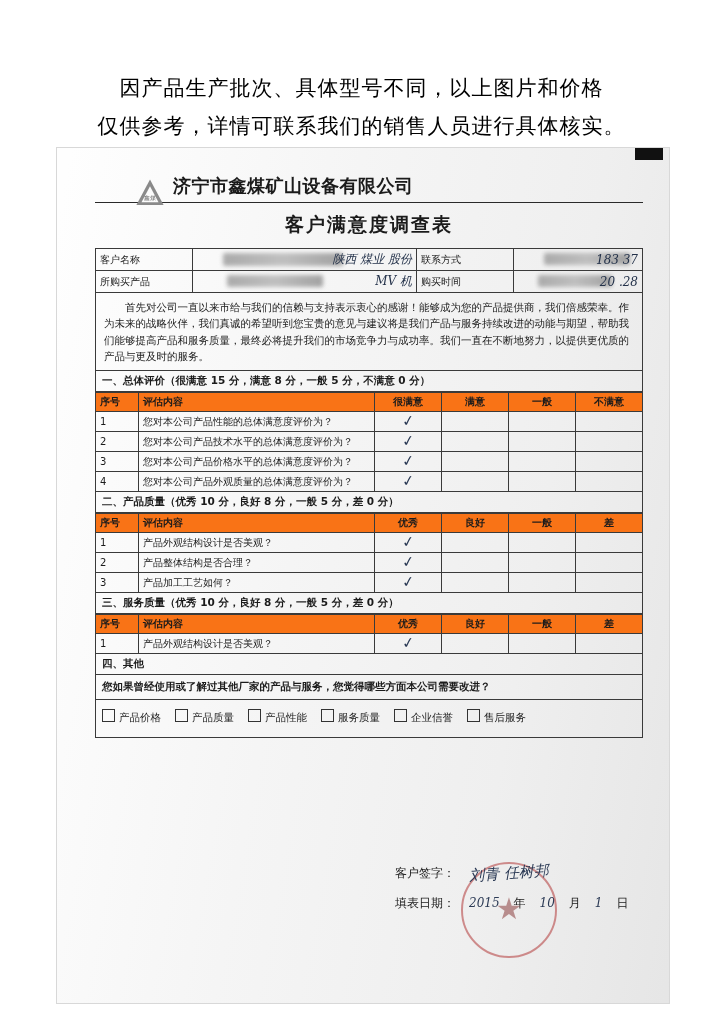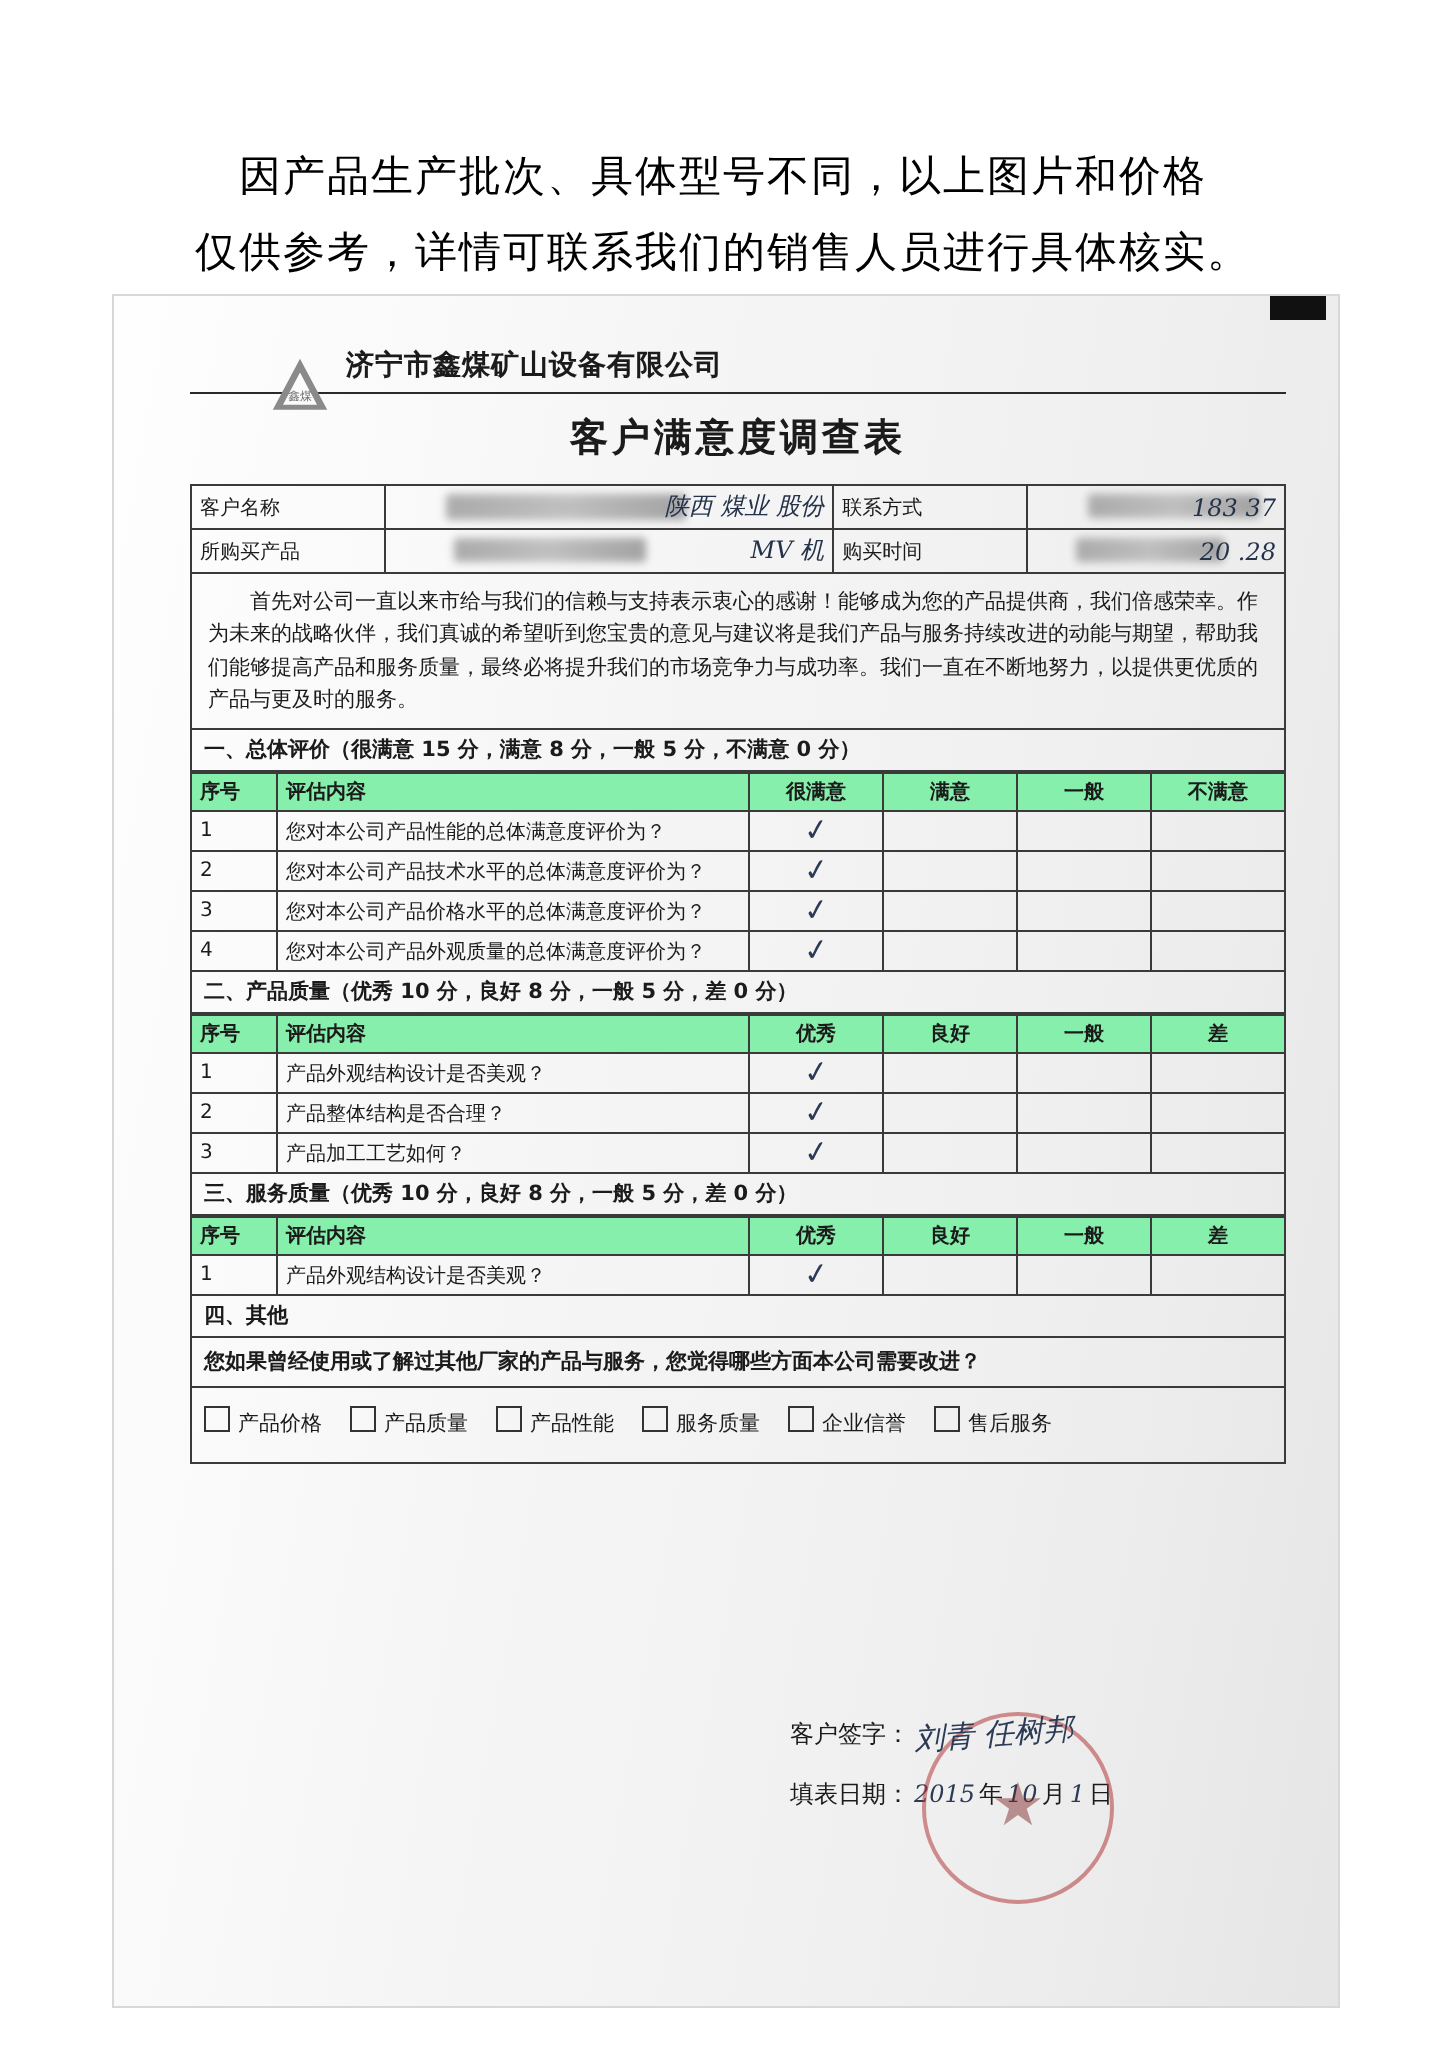--- a/index.html
+++ b/index.html
@@ -41,21 +41,21 @@
   .paper{
     position:absolute;
     left:38px;top:26px;right:26px;bottom:14px;
     background:transparent;
     font-family:"DejaVu Sans","Liberation Sans",sans-serif;
     color:#1b1b1b;
   }
   .hdr{
     display:flex;align-items:center;gap:8px;
     padding-left:78px;
-    font-size:14px;font-weight:bold;letter-spacing:.5px;
+    font-size:18px;font-weight:bold;letter-spacing:.5px;
   }
   .logo{
     position:absolute;left:38px;top:2px;
     width:34px;height:34px;
   }
   .hrule{
     margin-top:4px;border-top:1.6px solid #2a2a2a;width:100%;
   }
   .title{
     text-align:center;font-size:19px;font-weight:bold;margin:9px 0 10px;letter-spacing:2px;
@@ -73,39 +73,39 @@
     font-family:"DejaVu Serif","Liberation Serif",serif;
     color:#24324a;font-size:12px;font-style:italic;position:relative;z-index:2;
   }
   .intro{
     border:1px solid #3a3a3a;border-top:none;padding:6px 8px;font-size:10.5px;line-height:1.55;
     text-indent:2em;
   }
   .sechead{
     border:1px solid #3a3a3a;border-top:none;padding:3px 6px;font-size:10.5px;font-weight:bold;
   }
-  .tbl-head td{font-weight:bold;background:#86efac;}
+  .tbl-head td{font-weight:bold;background:#f97316;}
   .idx{width:34px;text-align:left;}
   .qcol{}
   .opt{width:58px;text-align:center;position:relative;}
   .check{
     font-family:"DejaVu Serif","Liberation Serif",serif;
     color:#2b3a55;font-size:15px;line-height:1;display:inline-block;transform:rotate(-8deg);
   }
   .other-head{border:1px solid #3a3a3a;border-top:none;padding:3px 6px;font-size:10.5px;font-weight:bold;}
   .qtext{border:1px solid #3a3a3a;border-top:none;padding:5px 6px;font-size:10.5px;font-weight:bold;}
   .boxrow{
     border:1px solid #3a3a3a;border-top:none;padding:9px 6px 12px;
     display:flex;gap:14px;font-size:10.5px;align-items:center;flex-wrap:wrap;
   }
   .cbox{display:inline-block;width:11px;height:11px;border:1.3px solid #333;margin-right:4px;vertical-align:-1px;}
   .sign{
     margin-top:120px;padding-left:300px;font-size:12px;line-height:30px;position:relative;
   }
-  .signline{display:flex;align-items:flex-end;gap:2px;}
+  .signline{display:flex;align-items:flex-end;gap:14px;}
   .sig-hand{
     font-family:"DejaVu Serif","Liberation Serif",serif;
     font-style:italic;color:#2b3a55;font-size:15px;transform:rotate(-4deg);
   }
   .stamp{
     position:absolute;right:86px;top:4px;width:92px;height:92px;border:2.5px solid #b33a3a;
     border-radius:50%;opacity:.55;
   }
   .stamp:after{
     content:"★";position:absolute;left:50%;top:50%;transform:translate(-50%,-52%);

